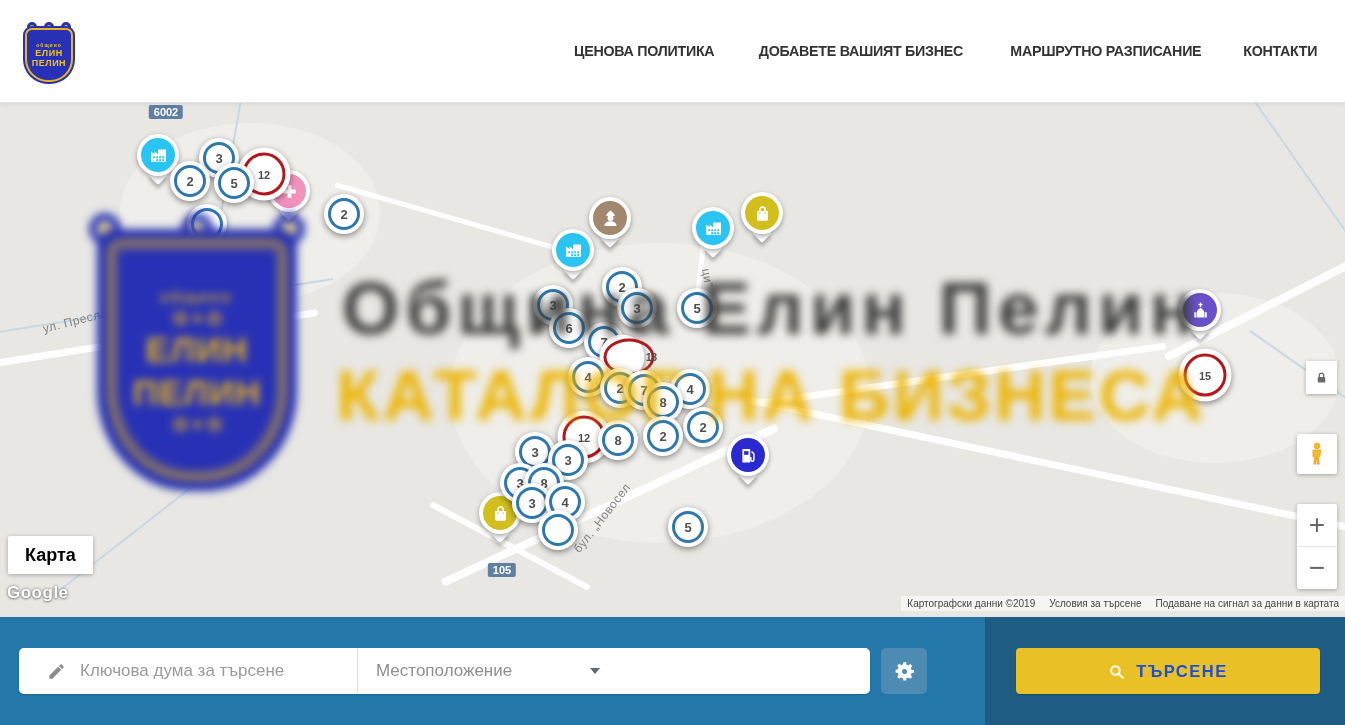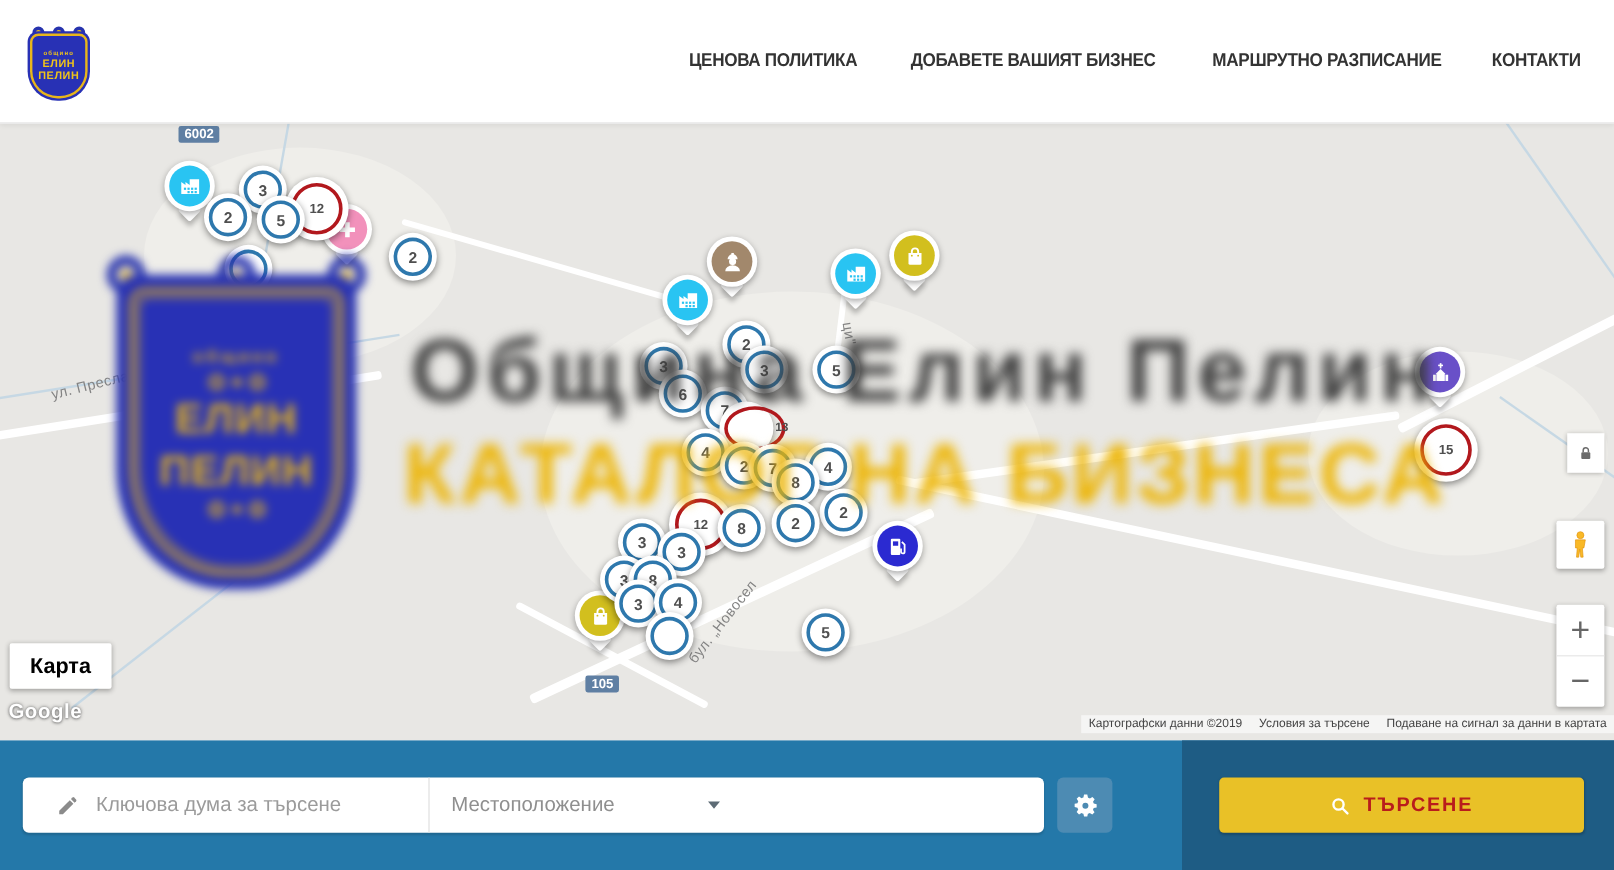--- a/index.html
+++ b/index.html
@@ -110,21 +110,21 @@
   #fld-location { width:258px; }
   .caret { width:0; height:0; border-left:5px solid transparent; border-right:5px solid transparent;
            border-top:6px solid #5d6b75; }
   #gear-btn { position:absolute; left:881px; top:31px; width:46px; height:46px; background:#4d8bb3; border-radius:5px;
               display:flex; align-items:center; justify-content:center; cursor:pointer; }
   #gear-btn svg { width:25px; height:25px; }
   #search-btn { position:absolute; left:1016px; top:31px; width:304px; height:46px; background:#e9c127; border-radius:4px;
                 display:flex; align-items:center; justify-content:center; gap:11px; cursor:pointer;
                 box-shadow:0 1px 2px rgba(0,0,0,.2); }
   #search-btn svg { width:17px; height:17px; }
-  #search-btn span { color:#b91c1c; font-size:16.5px; font-weight:700; letter-spacing:1.5px; }
+  #search-btn span { color:#1d4ed8; font-size:16.5px; font-weight:700; letter-spacing:1.5px; }
 </style>
 </head>
 <body>
 
 <div id="app">
 
   <header id="header">
     <div class="logo">
       <div class="mini-emblem">
         <div class="me-curls">

